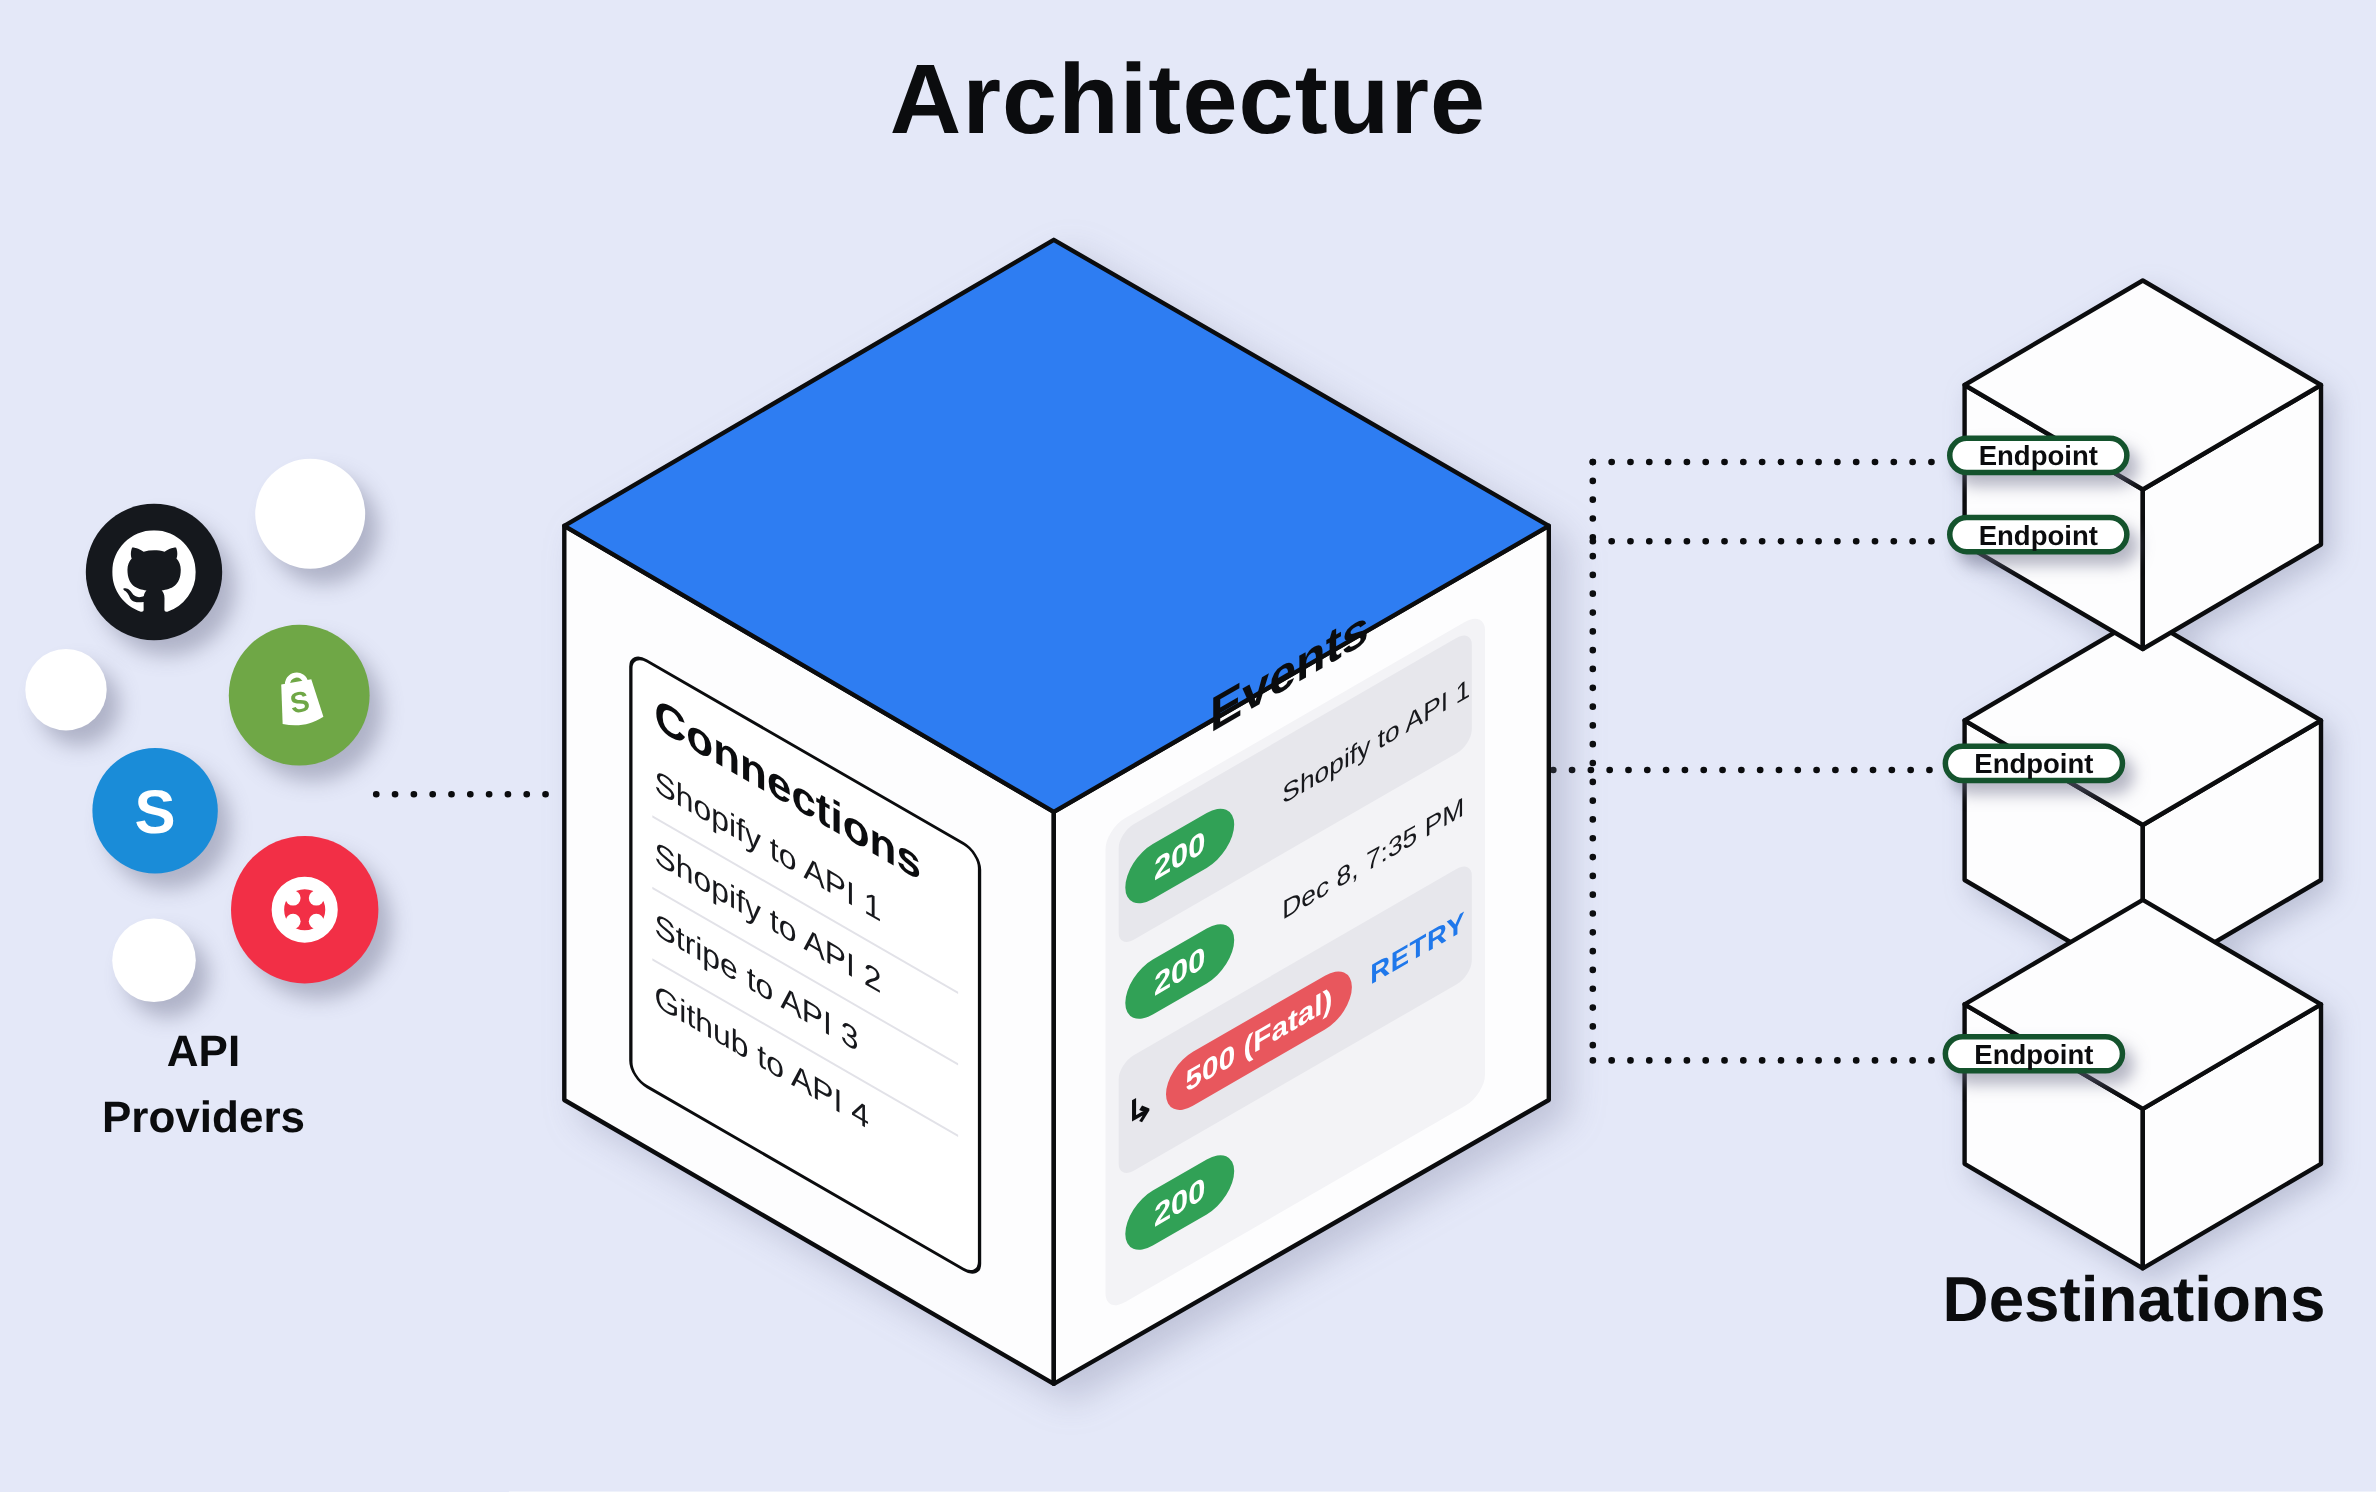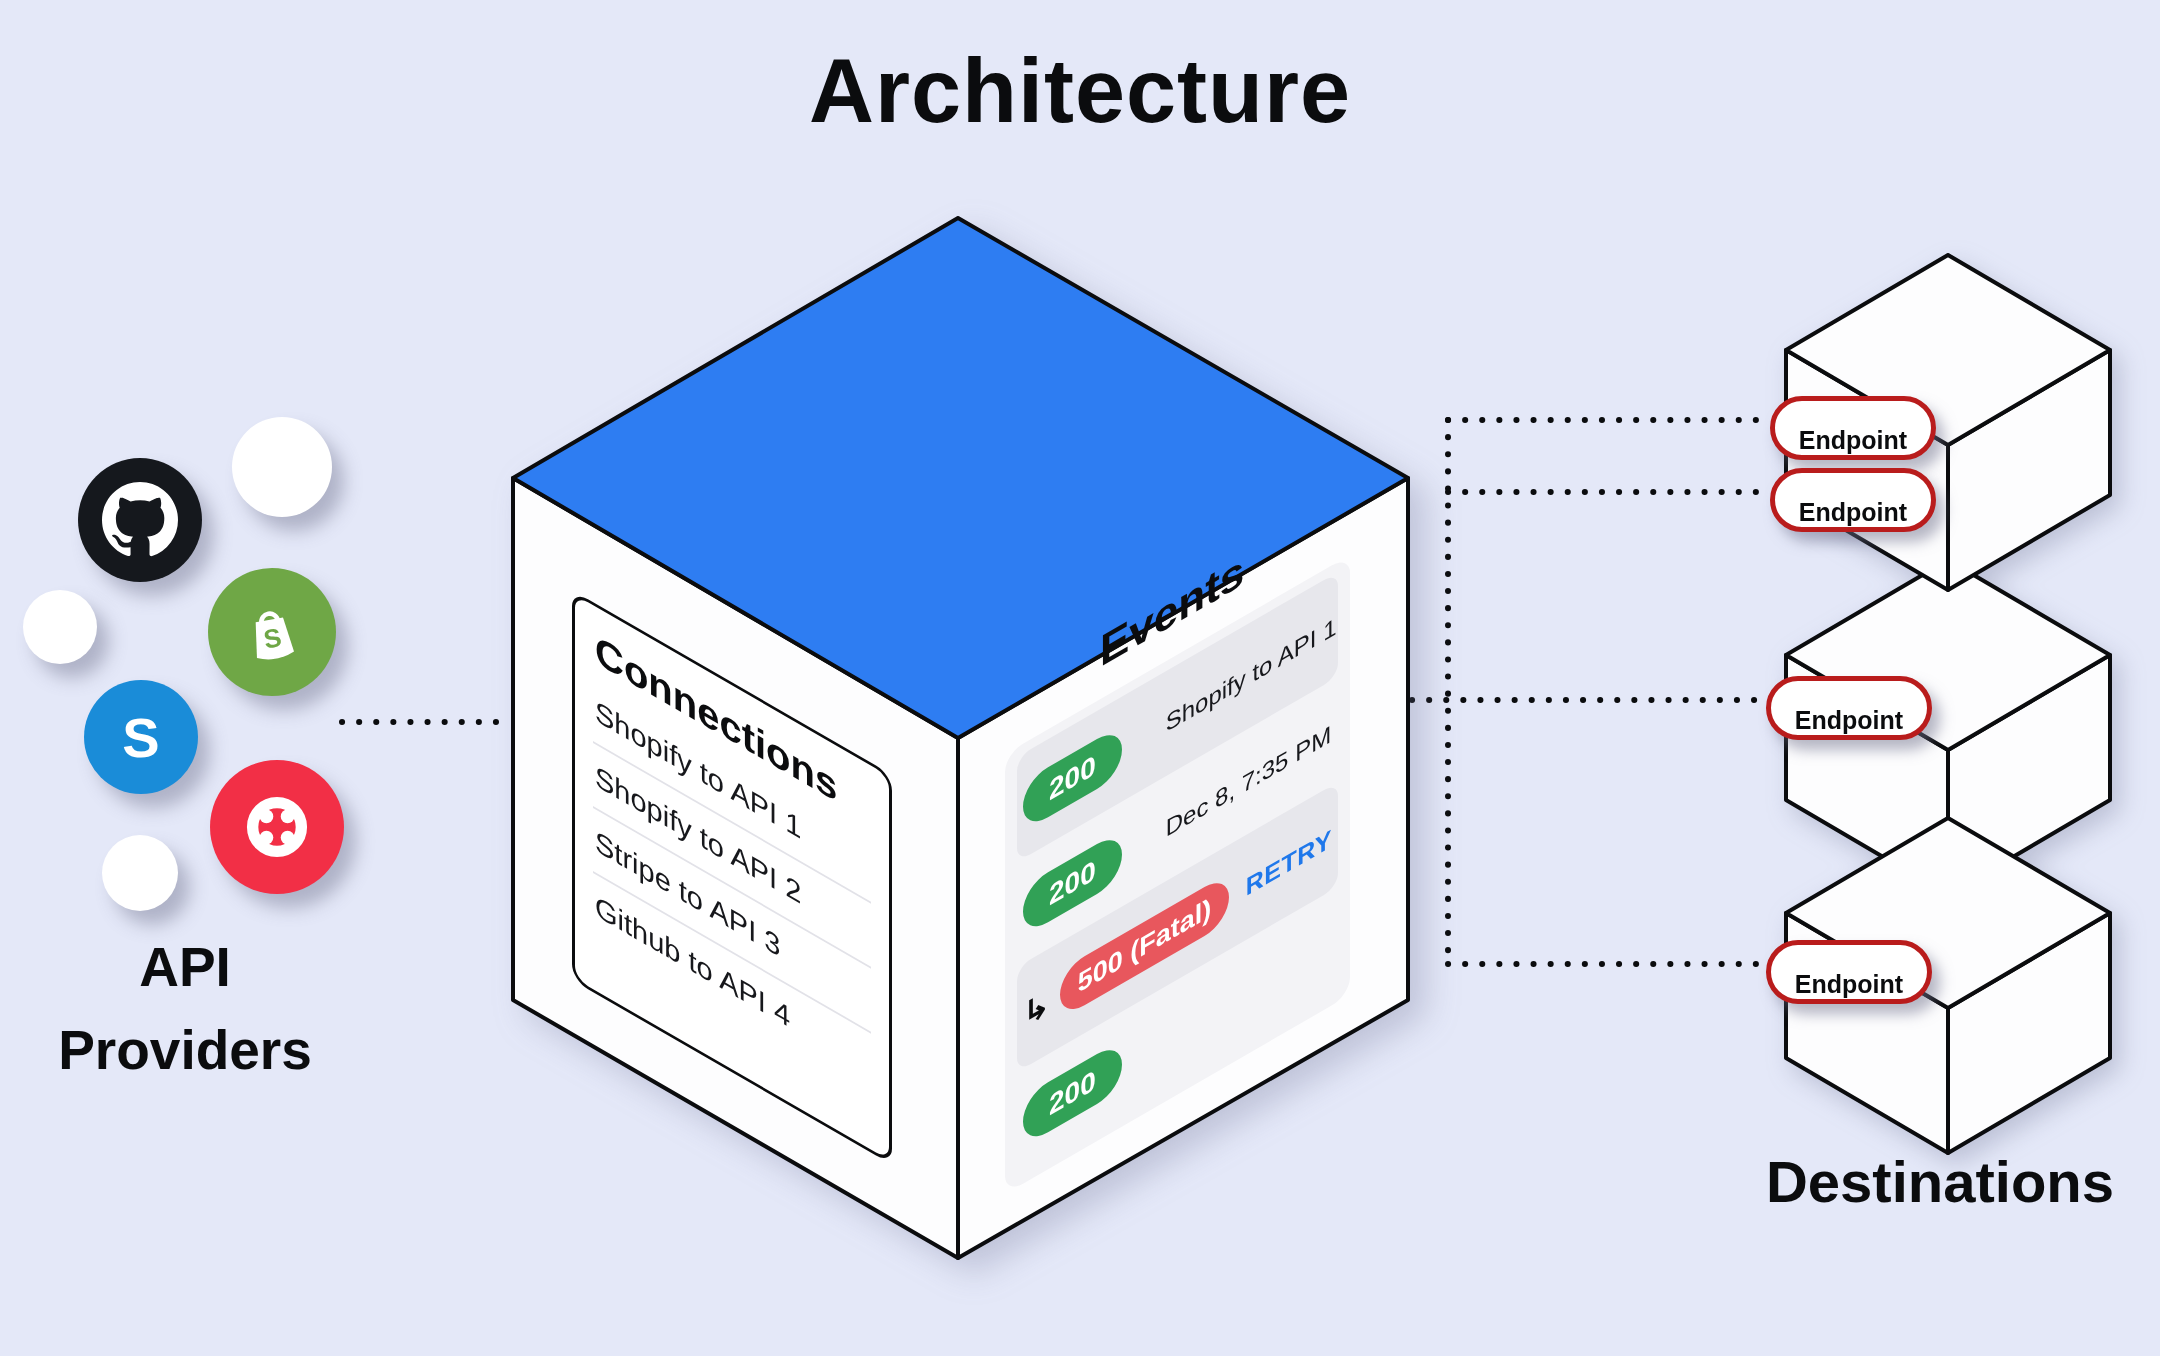--- a/index.html
+++ b/index.html
@@ -27,21 +27,21 @@
     box-shadow:12px 14px 18px rgba(110,112,140,.45);
   }
   .c-white{background:#FFFFFF;}
   .c-github{background:#15181D;}
   .c-shopify{background:#6FA746;}
   .c-stripe{background:#1A8CD8;}
   .c-twilio{background:#F22F46;}
   .stripe-s{font-size:56px;font-weight:800;color:#fff;}
   .providers-label{
     position:absolute;left:10px;top:926px;width:350px;text-align:center;
-    font-size:55px;font-weight:800;line-height:1.5;
+    font-size:40px;font-weight:800;line-height:1.5;
   }
   
   .connections{
     position:absolute;left:572px;top:590px;width:320px;height:390px;
     transform:skewY(30deg);transform-origin:top left;
     background:#FFFFFF;border:3px solid #0B0C0E;border-radius:16px;
     padding:18px 18px;box-sizing:border-box;
   }
   .connections .panel-title{font-size:40px;font-weight:800;margin:2px 0 8px 2px;}
   .conn-item{
@@ -68,23 +68,23 @@
     display:inline-block;color:#fff;font-weight:800;font-size:28px;
     padding:9px 26px;border-radius:999px;white-space:nowrap;
   }
   .badge.success{background:#31A156;}
   .badge.error{background:#E8575D;padding:9px 18px;font-size:27px;}
   .event-label{font-size:24px;font-weight:500;color:#17181C;margin-left:34px;white-space:nowrap;}
   .retry{margin-left:auto;font-size:25px;font-weight:800;color:#1F78EB;letter-spacing:.5px;cursor:pointer;}
   .prefix-arrow{font-size:32px;font-weight:700;line-height:1;}
   
   .endpoint{
-    position:absolute;width:166px;height:64px;box-sizing:border-box;
-    background:#fff;border:5px solid #b91c1c;border-radius:999px;
-    display:flex;align-items:flex-end;justify-content:center;
+    position:absolute;width:166px;height:36px;box-sizing:border-box;
+    background:#fff;border:5px solid #14532d;border-radius:999px;
+    display:flex;align-items:flex-start;justify-content:center;
     font-size:25px;font-weight:800;
     box-shadow:8px 10px 14px rgba(110,112,140,.5);
   }
   .destinations-label{
     position:absolute;left:1680px;top:1148px;width:520px;text-align:center;
     font-size:58px;font-weight:800;
   }
 </style>
 </head>
 <body>

